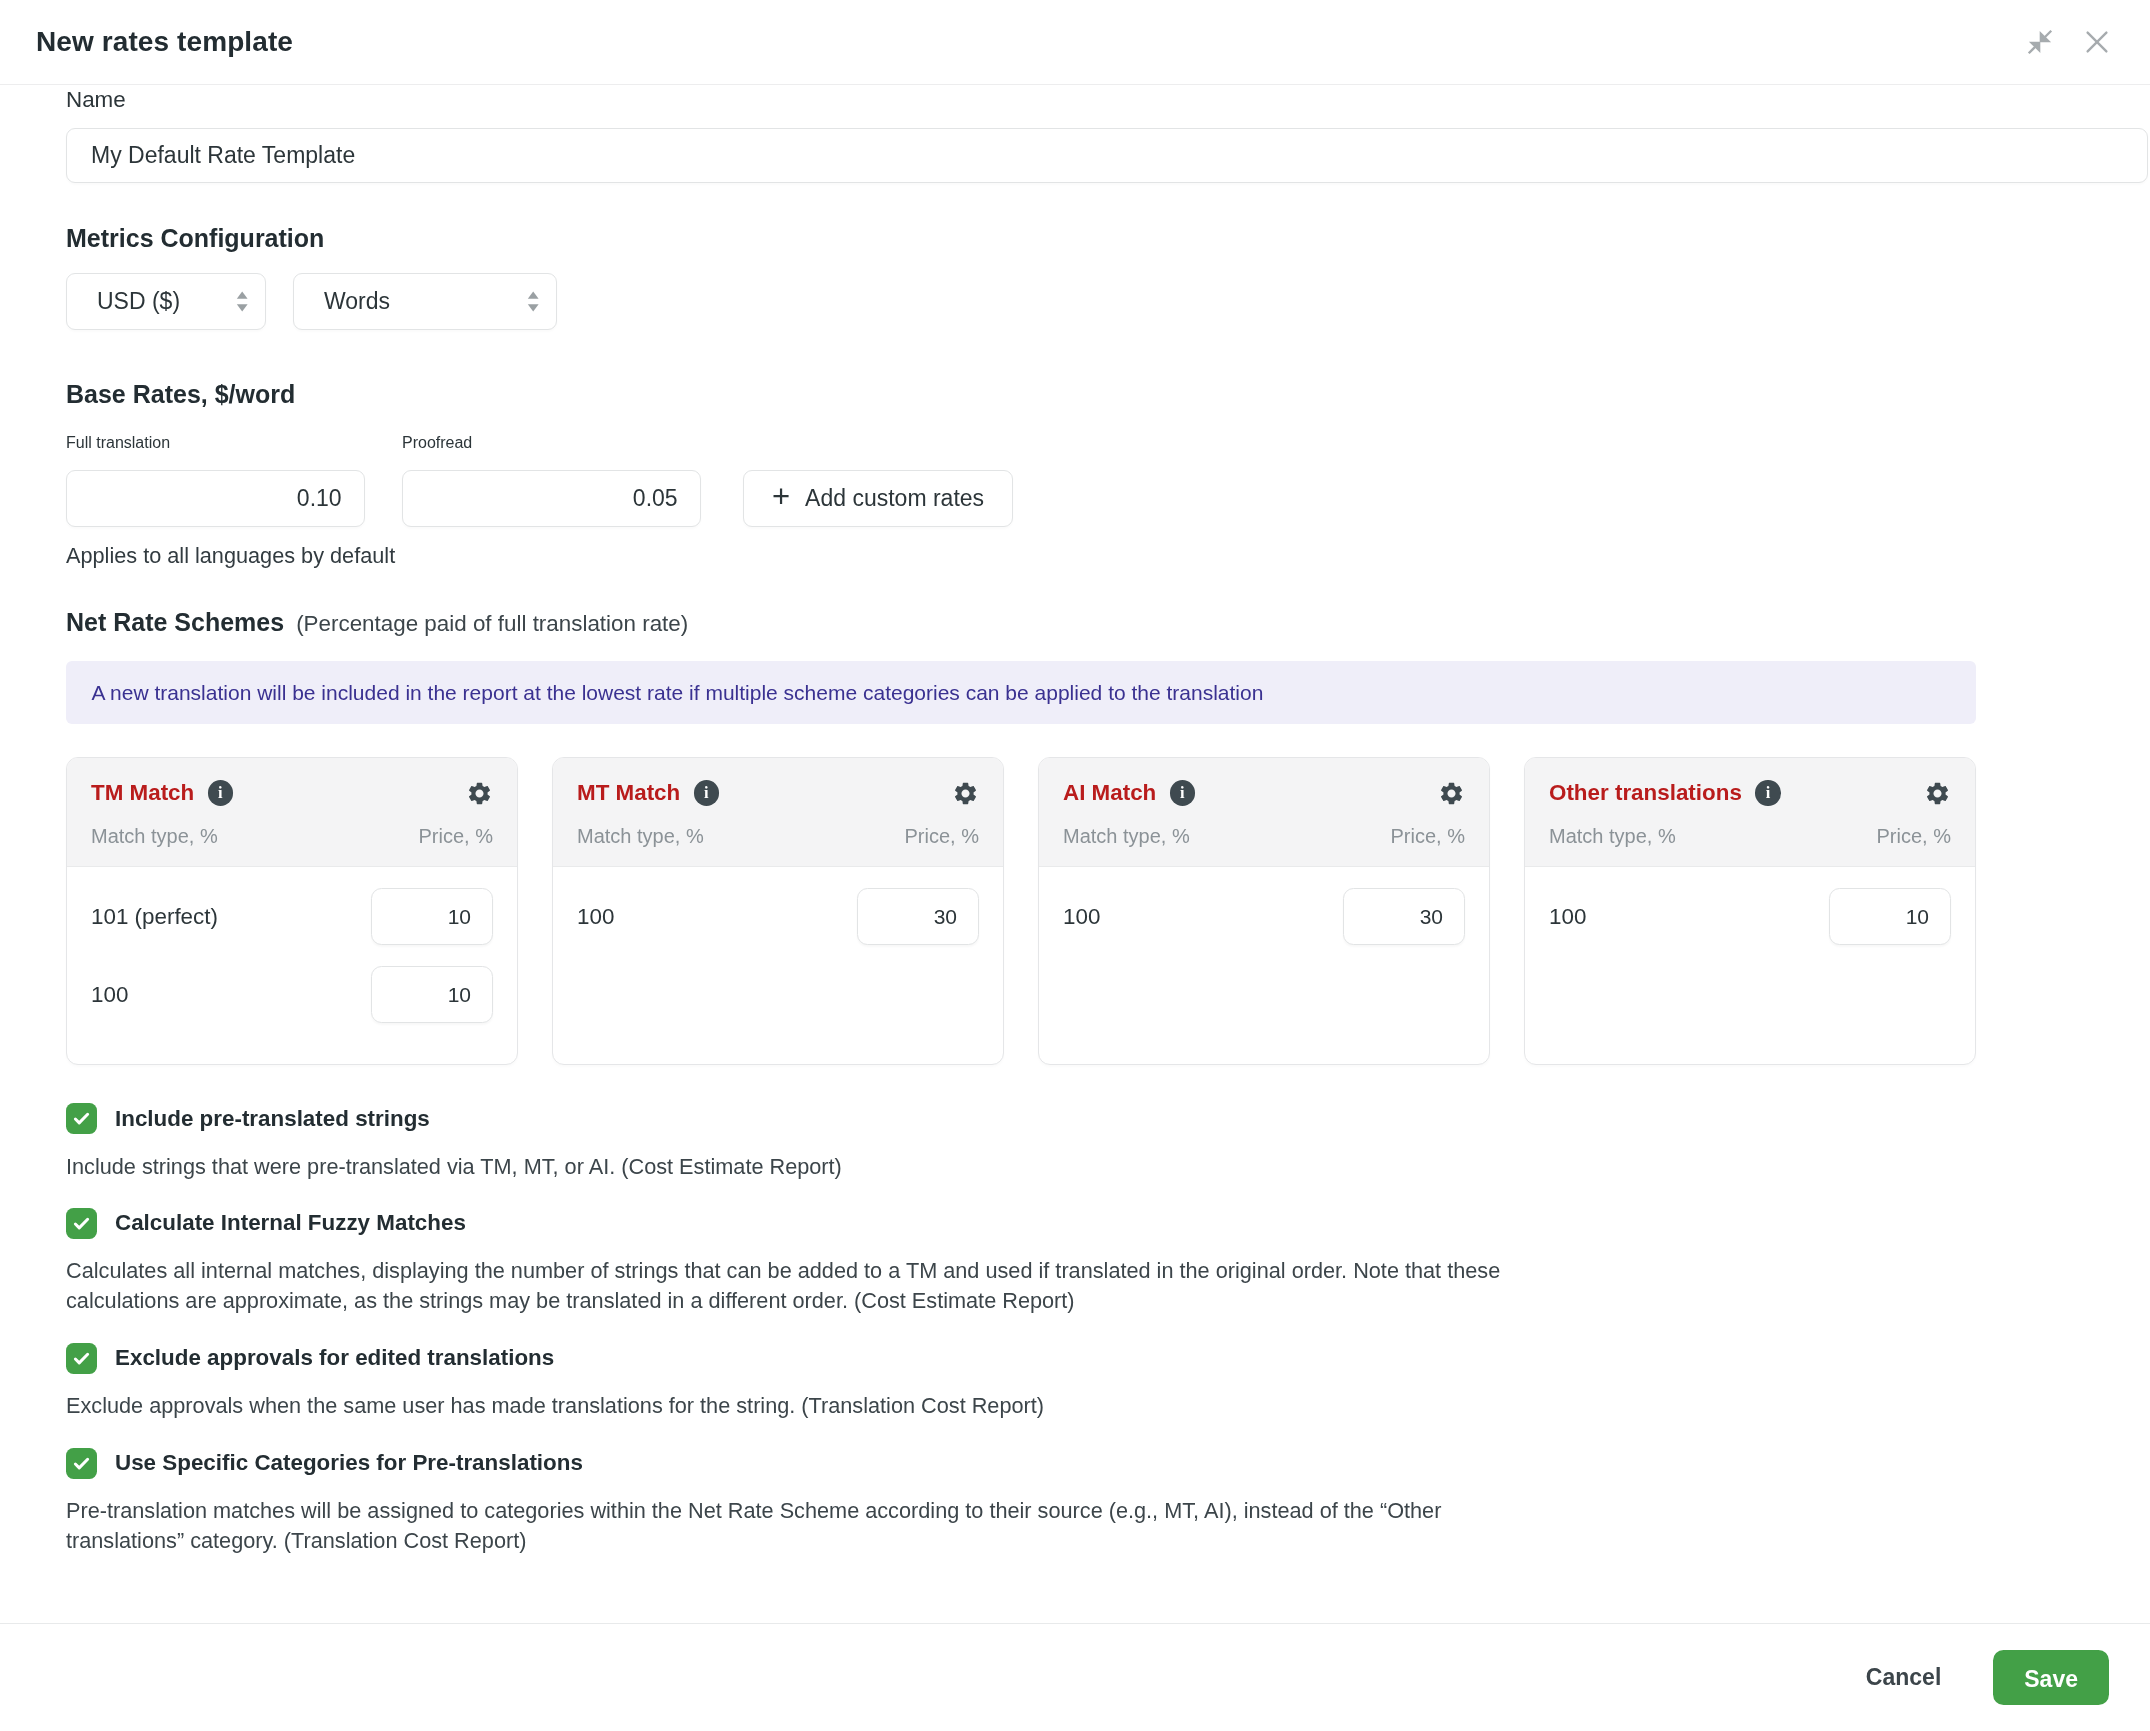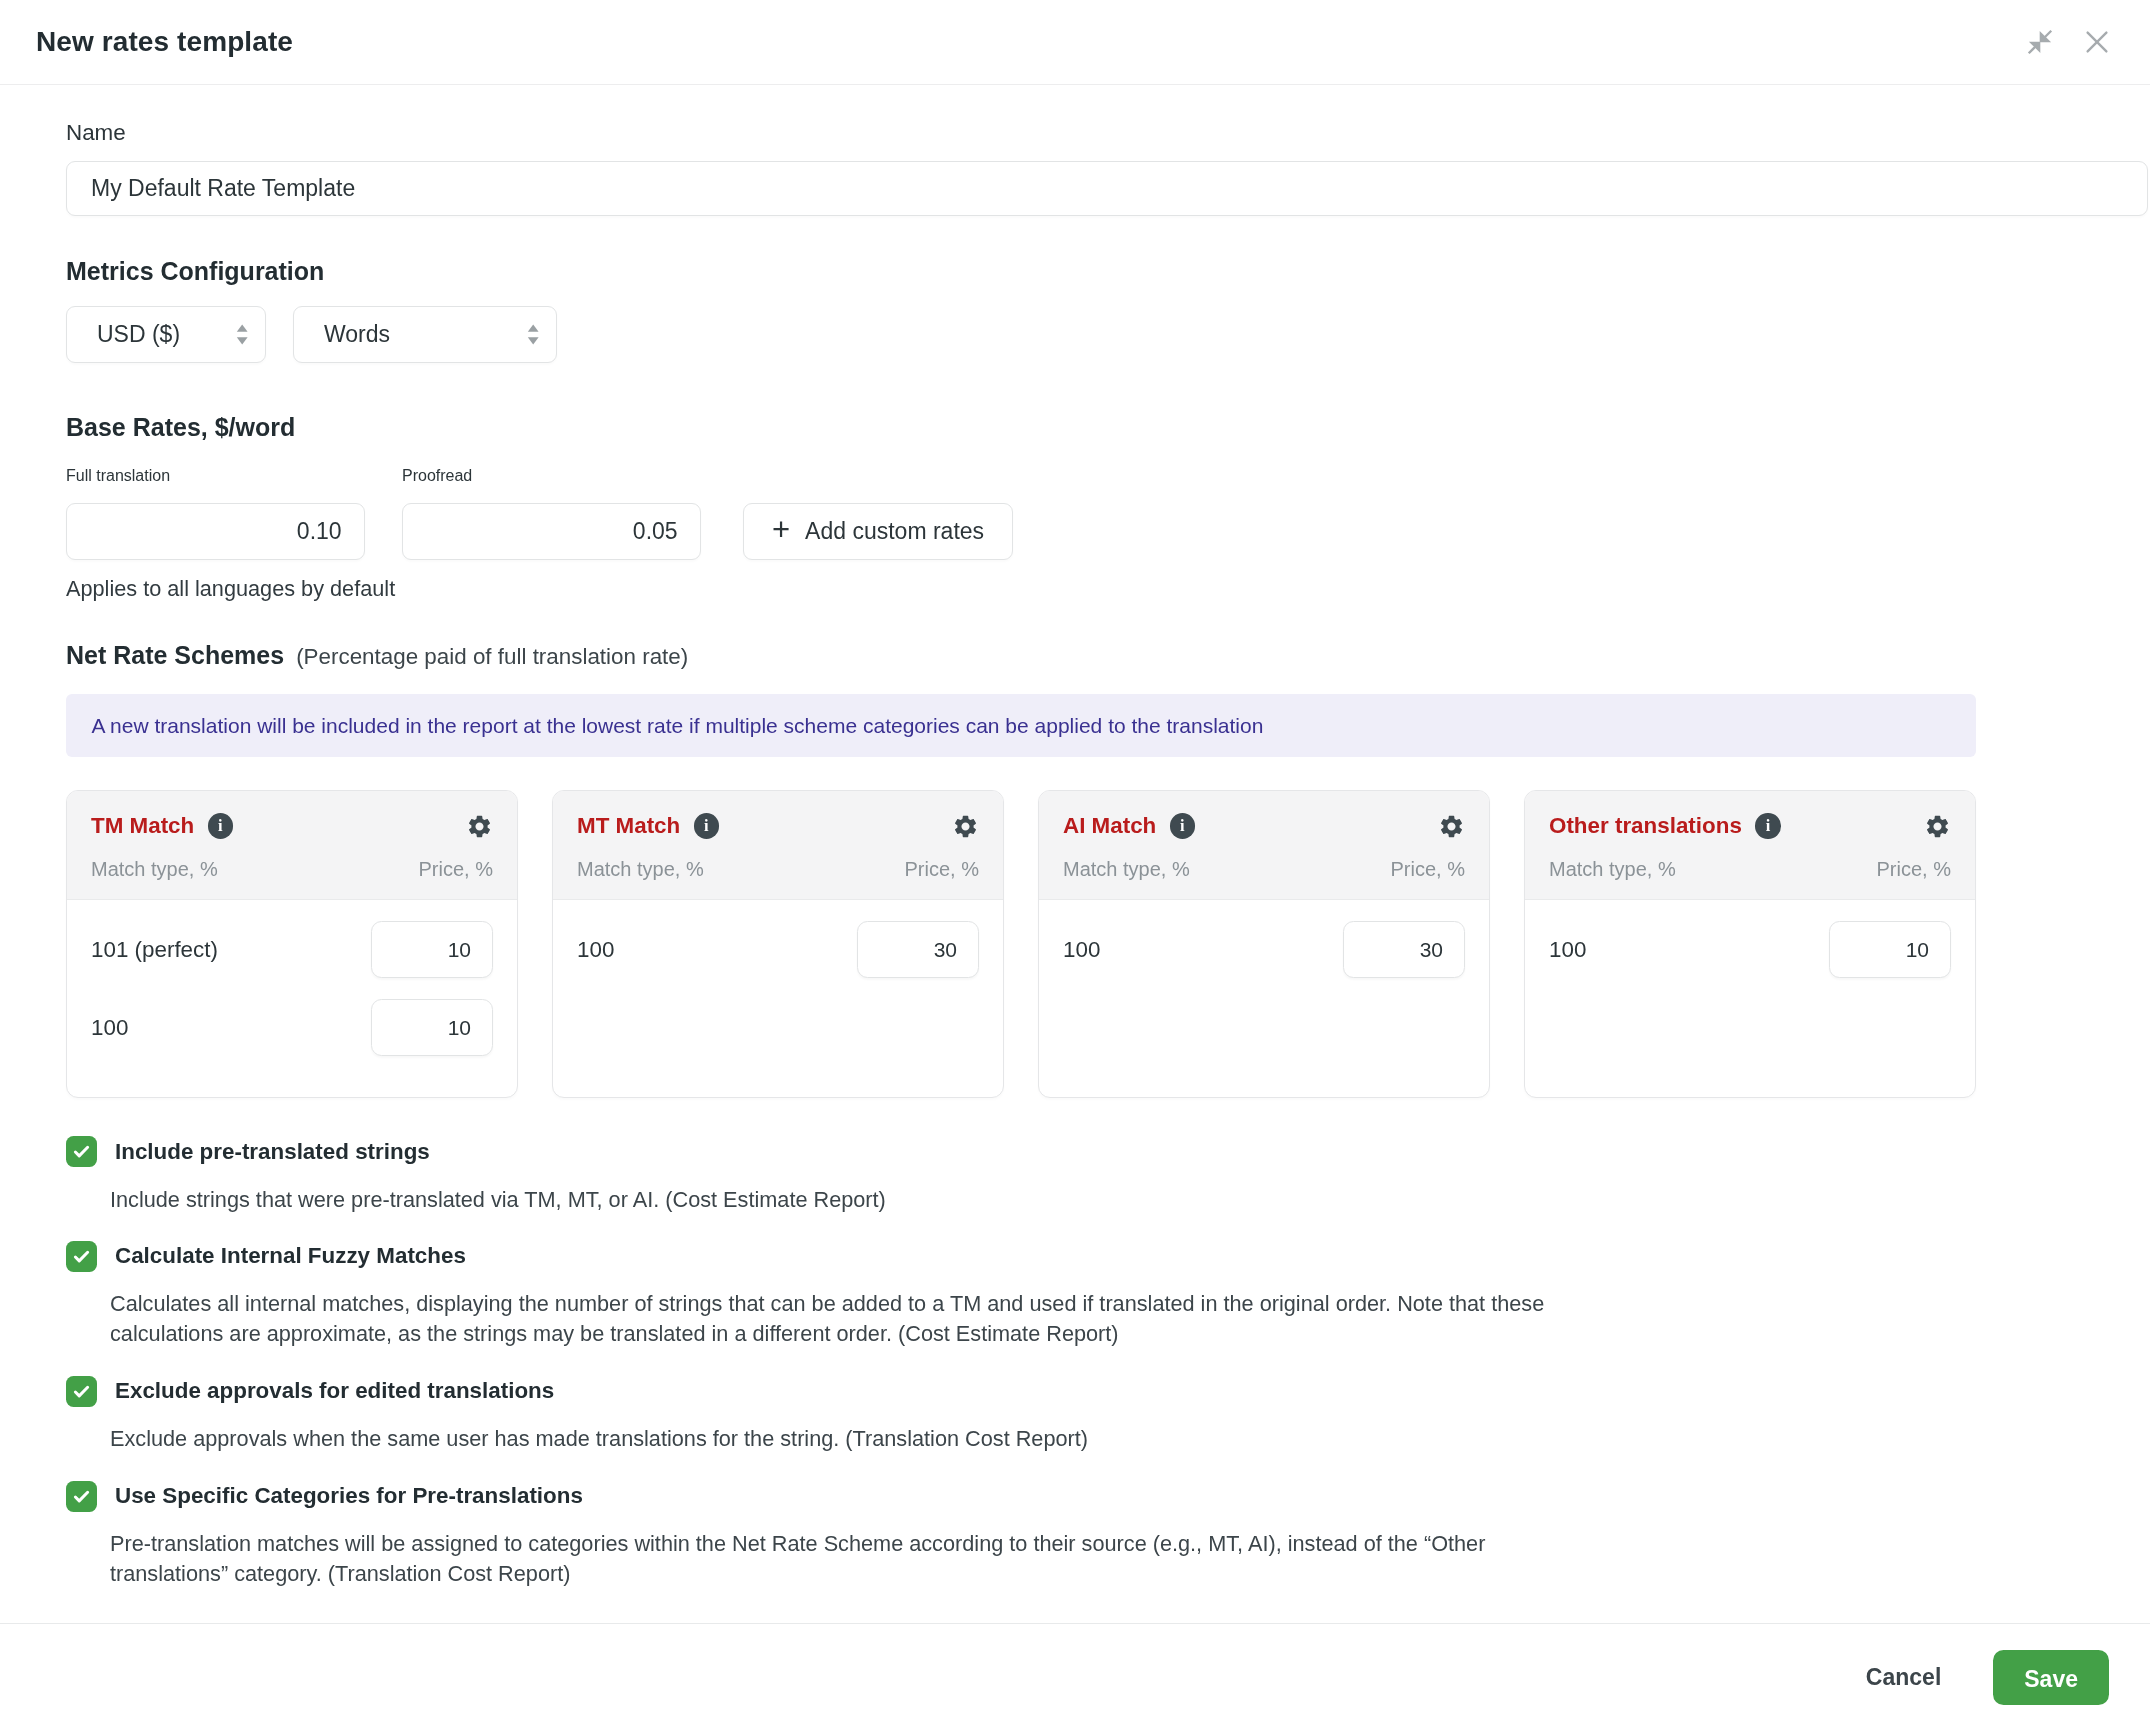--- a/index.html
+++ b/index.html
@@ -29,21 +29,21 @@
   .icon-btn {
     width: 36px; height: 36px;
     display: flex; align-items: center; justify-content: center;
     cursor: pointer;
   }
   .icon-btn svg { width: 30px; height: 30px; }
 
   
   .content { padding: 0 0 0 66px; }
 
-  .field-label { margin-top: 33px; font-size: 22.4px; color: #2c3539; height: 30px; line-height: 30px; }
+  .field-label { font-size: 22.4px; color: #2c3539; height: 30px; line-height: 30px; }
 
   .text-input {
     margin-top: 13.4px;
     height: 55px;
     width: 2082px;
     border: 1.5px solid #e2e4e5;
     border-radius: 9px;
     font-family: inherit;
     font-size: 23px;
     color: #2c3539;
@@ -189,21 +189,20 @@
     flex: none;
   }
   .checkbox svg { width: 21px; height: 21px; }
   .option-label { font-size: 22.4px; font-weight: 600; color: #232d32; }
   .option-desc {
     margin-top: 16.4px;
     max-width: 1494px;
     font-size: 21.7px;
     line-height: 30px;
     color: #3c454a;
-    margin-left: 44px;
   }
 
   
   .modal-footer {
     position: absolute;
     left: 0; right: 0; bottom: 0;
     height: 108px;
     background: #fff;
     border-top: 1.5px solid #e8eaeb;
     display: flex; align-items: center; justify-content: flex-end;

